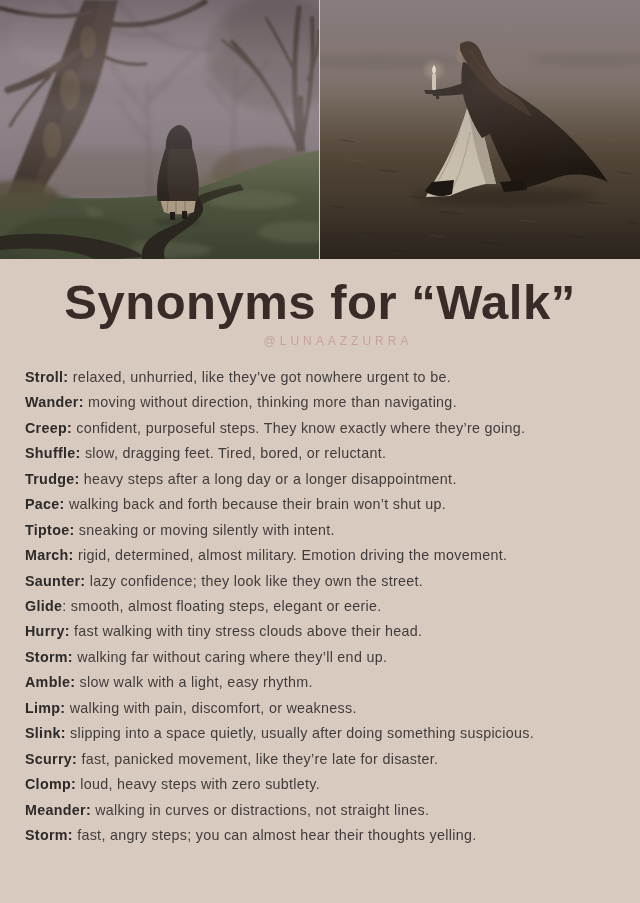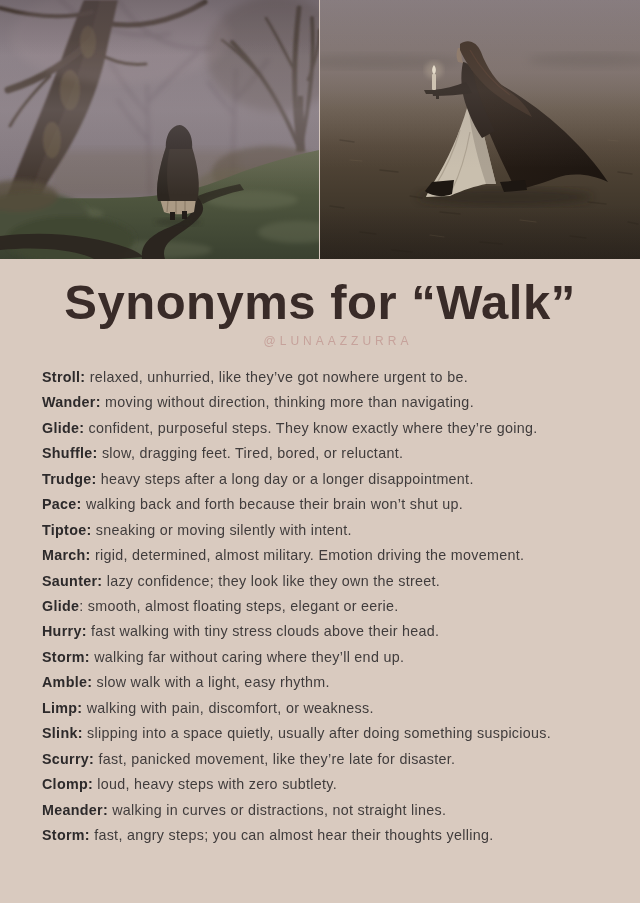--- a/index.html
+++ b/index.html
@@ -34,21 +34,21 @@
     margin-top: 4px;
     text-align: center;
     font-size: 12px;
     font-weight: 400;
     letter-spacing: 4px;
     color: var(--handle-color, #c6a29b);
     margin-left: 36px;
   }
 
   
-  .list { margin: 17px 0 0; padding: 0 0 0 42px; }
+  .list { margin: 17px 0 0; padding: 0 0 0 25px; }
   .entry {
     margin: 0;
     font-size: 14.3px;
     line-height: 25.45px;
     letter-spacing: .3px;
     color: var(--body-color, #403c3c);
     white-space: nowrap;
   }
   .entry b {
     font-weight: 700;
@@ -279,21 +279,21 @@
       </svg>
     </div>
   </div>
 
   <h1 class="title">Synonyms for “Walk”</h1>
   <div class="handle">@LUNAAZZURRA</div>
 
   <div class="list">
       <p class="entry"><b>Stroll:</b> relaxed, unhurried, like they’ve got nowhere urgent to be.</p>
       <p class="entry"><b>Wander:</b> moving without direction, thinking more than navigating.</p>
-      <p class="entry"><b>Glide:</b> confident, purposeful steps. They know exactly where they’re going.</p>
+      <p class="entry"><b>Creep:</b> confident, purposeful steps. They know exactly where they’re going.</p>
       <p class="entry"><b>Shuffle:</b> slow, dragging feet. Tired, bored, or reluctant.</p>
       <p class="entry"><b>Trudge:</b> heavy steps after a long day or a longer disappointment.</p>
       <p class="entry"><b>Pace:</b> walking back and forth because their brain won’t shut up.</p>
       <p class="entry"><b>Tiptoe:</b> sneaking or moving silently with intent.</p>
       <p class="entry"><b>March:</b> rigid, determined, almost military. Emotion driving the movement.</p>
       <p class="entry"><b>Saunter:</b> lazy confidence; they look like they own the street.</p>
       <p class="entry"><b>Glide</b>: smooth, almost floating steps, elegant or eerie.</p>
       <p class="entry"><b>Hurry:</b> fast walking with tiny stress clouds above their head.</p>
       <p class="entry"><b>Storm:</b> walking far without caring where they’ll end up.</p>
       <p class="entry"><b>Amble:</b> slow walk with a light, easy rhythm.</p>

